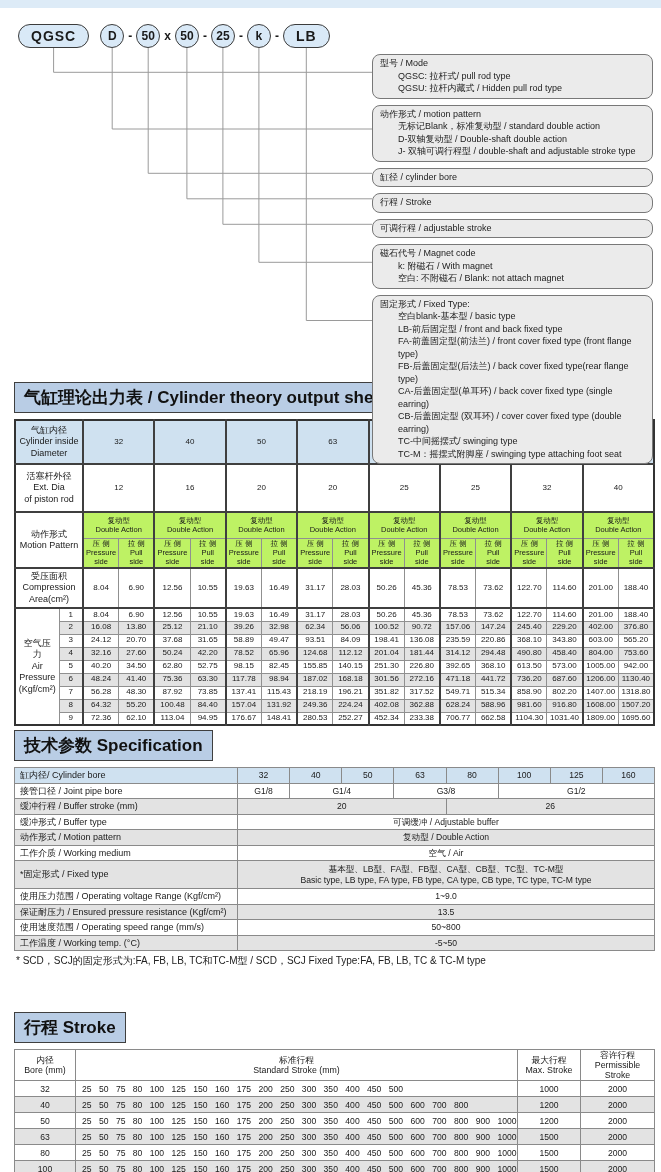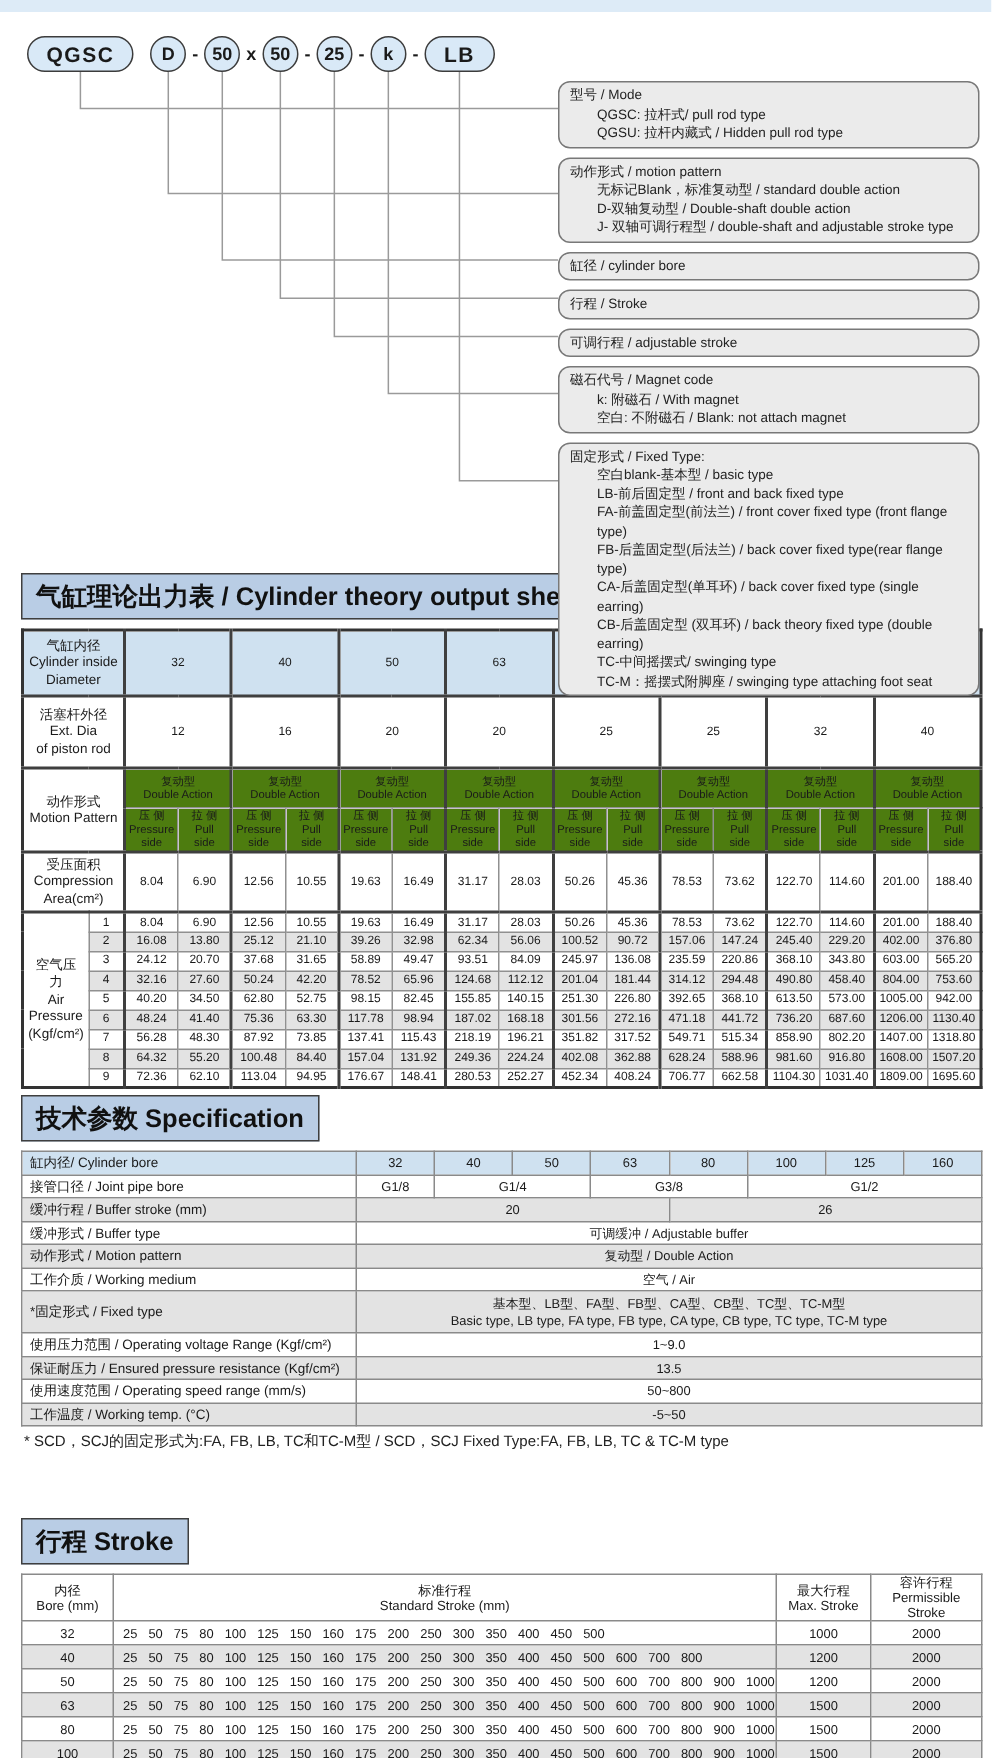--- a/index.html
+++ b/index.html
@@ -25,21 +25,21 @@
   table{border-collapse:collapse;table-layout:fixed;margin:6px 0 0 14px;width:641px;background:#fff;}
   td,th{overflow:hidden;}
   
   #theory-table{border:2px solid #333;}
   #theory-table td{border:1px solid #909090;text-align:center;font-size:8px;padding:0;line-height:10.5px;}
   #theory-table td.gs{border-left:2px solid #3f3f3f;}
   #theory-table tr.tb>td{border-bottom:2px solid #3f3f3f;}
   #theory-table td.tbb{border-bottom:2px solid #3f3f3f;}
   #theory-table tr.blue{background:#cfe1f0;}
   #theory-table td.lbl{font-size:9px;line-height:11.5px;}
-  #theory-table td.hdr{background:#4d7c0f;font-size:7.5px;line-height:9px;}
+  #theory-table td.hdr{background:#bef264;font-size:7.5px;line-height:9px;}
   #theory-table tr.hrow{height:44px;}
   #theory-table tr.hrow2{height:48px;}
   #theory-table tr.mrow{height:26px;}
   #theory-table tr.mrow2{height:30px;}
   #theory-table tr.crow{height:40px;}
   #theory-table tr.drow{height:13px;}
   #theory-table tr.drow.alt{background:#e3e3e3;}
   
   #spec-table{border:1.6px solid #333;}
   #spec-table td{border:1px solid #8a8a8a;font-size:8.6px;height:14.5px;padding:0 2px;line-height:10.5px;}
@@ -108,21 +108,21 @@
         <div class="callout-line">k: 附磁石 / With magnet</div>
         <div class="callout-line">空白: 不附磁石 / Blank: not attach magnet</div>
       </div>
       <div class="callout">
         <div class="callout-title">固定形式 / Fixed Type:</div>
         <div class="callout-line">空白blank-基本型 / basic type</div>
         <div class="callout-line">LB-前后固定型 / front and back fixed type</div>
         <div class="callout-line">FA-前盖固定型(前法兰) / front cover fixed type (front flange type)</div>
         <div class="callout-line">FB-后盖固定型(后法兰) / back cover fixed type(rear flange type)</div>
         <div class="callout-line">CA-后盖固定型(单耳环) / back cover fixed type (single earring)</div>
-        <div class="callout-line">CB-后盖固定型 (双耳环) / back theory fixed type (double earring)</div>
+        <div class="callout-line">CB-后盖固定型 (双耳环) / cover cover fixed type (double earring)</div>
         <div class="callout-line">TC-中间摇摆式/ swinging type</div>
         <div class="callout-line">TC-M：摇摆式附脚座 / swinging type attaching foot seat</div>
       </div>
     </div>
 </div>
 
 <div class="section-title">气缸理论出力表 / Cylinder theory output sheet</div>
 <table id="theory-table">
     <colgroup>
       <col style="width: 44px;">
@@ -517,21 +517,21 @@
         <td>
           <div>49.47</div>
         </td>
         <td class="gs">
           <div>93.51</div>
         </td>
         <td>
           <div>84.09</div>
         </td>
         <td class="gs">
-          <div>245.97</div>
+          <div>198.41</div>
         </td>
         <td>
           <div>136.08</div>
         </td>
         <td class="gs">
           <div>235.59</div>
         </td>
         <td>
           <div>220.86</div>
         </td>
@@ -838,21 +838,21 @@
         <td class="gs">
           <div>280.53</div>
         </td>
         <td>
           <div>252.27</div>
         </td>
         <td class="gs">
           <div>452.34</div>
         </td>
         <td>
-          <div>408.24</div>
+          <div>233.38</div>
         </td>
         <td class="gs">
           <div>706.77</div>
         </td>
         <td>
           <div>662.58</div>
         </td>
         <td class="gs">
           <div>1104.30</div>
         </td>

